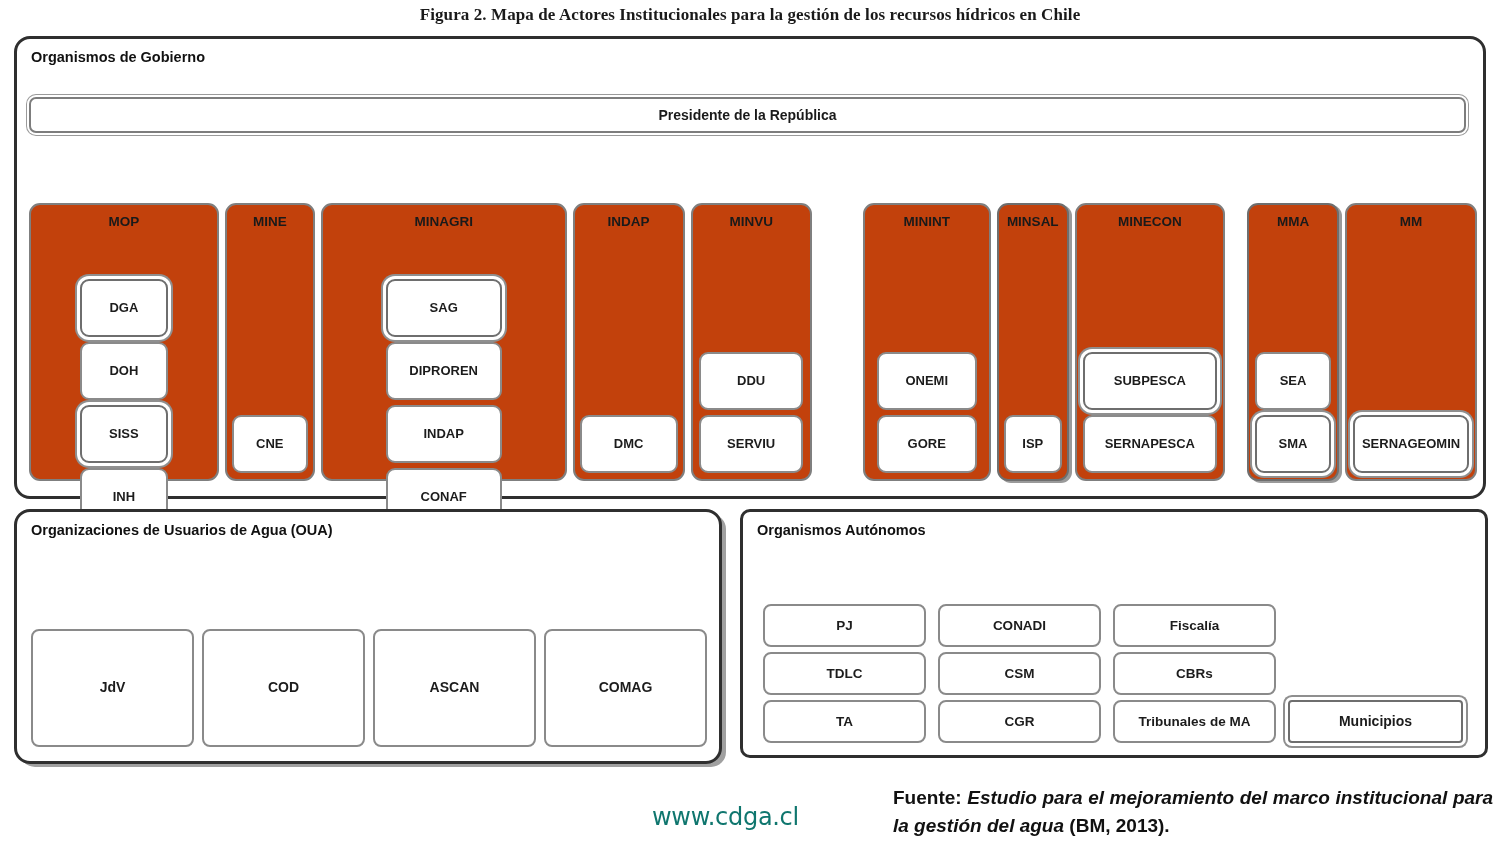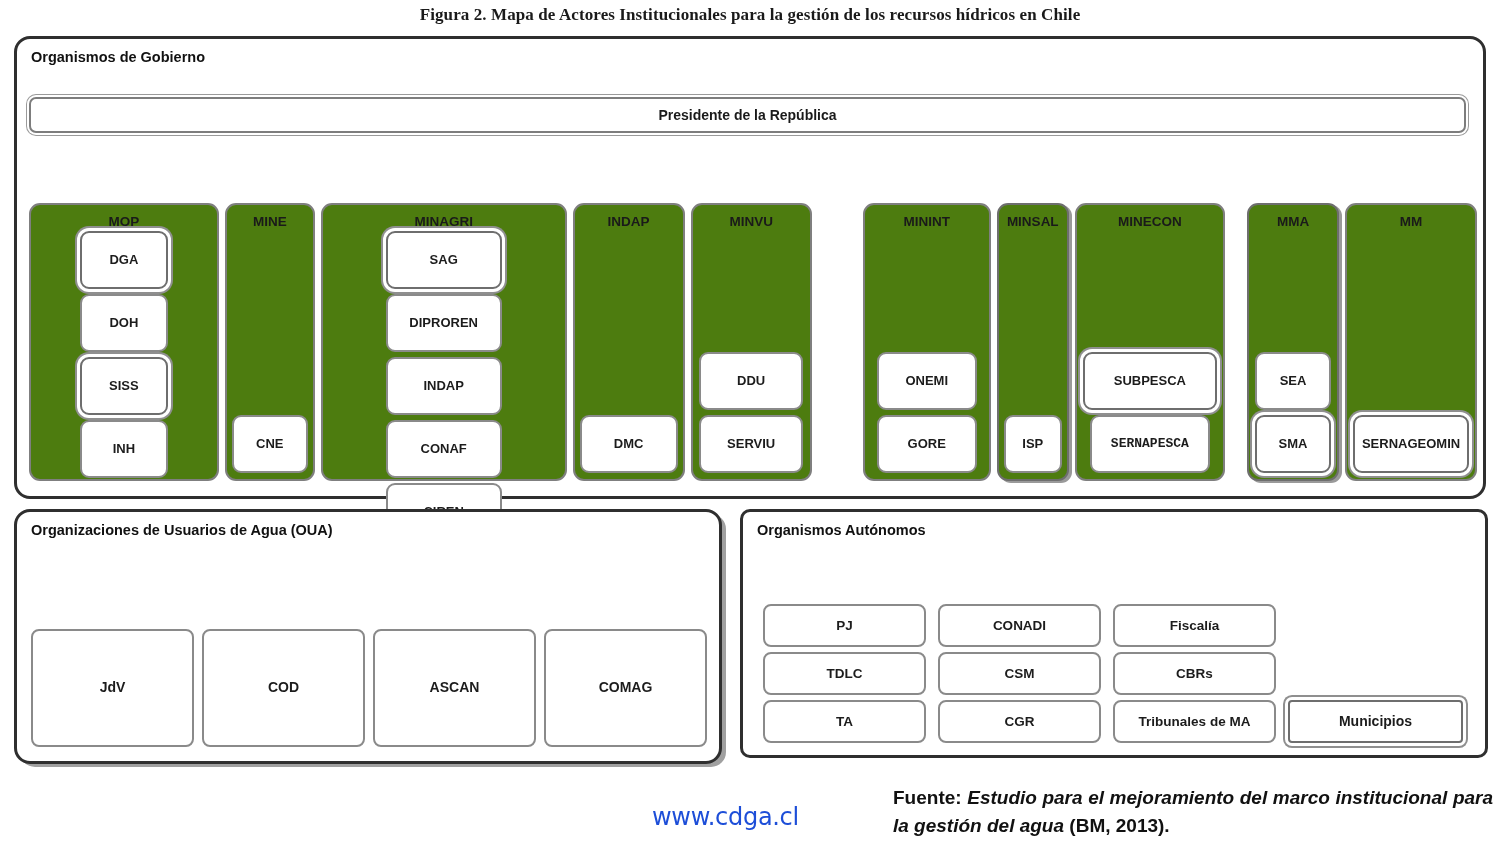--- a/index.html
+++ b/index.html
@@ -83,25 +83,26 @@
     left: 12px; top: 164px;
     width: 1448px; height: 278px;
     display: flex;
     gap: 6px;
     align-items: stretch;
   }
   .ministry {
     position: relative;
     border: 2px solid #7f7f7f;
     border-radius: 11px;
-    background: #4d7c0f;
+    background: #c2410c;
     box-sizing: border-box;
     display: flex;
     flex-direction: column;
     padding: 6px 5px 6px 5px;
+    gap: 48px;
   }
   .ministry.hl {
     border: 2px solid #6e6e6e;
     box-shadow: 3px 2px 0 0 #9a9a9a;
   }
   .ministry-title {
     text-align: center;
     font-weight: bold;
     font-size: 13.5px;
     line-height: 1.15;
@@ -174,21 +175,21 @@
     font-size: 13.5px;
   }
   .muni-wrap { width: 175px; display: flex; flex-direction: column; }
   .muni-wrap .box { height: 43px; border-radius: 4px; font-size: 14px; margin-top: 32px; }
 
   
   .watermark {
     position: absolute;
     left: 652px; top: 803px;
     font-size: 24px;
-    color: #1d4ed8;
+    color: #0f766e;
     font-family: "DejaVu Sans", sans-serif;
     letter-spacing: -0.3px;
   }
   .source {
     position: absolute;
     left: 893px; top: 784px;
     width: 600px;
     font-size: 19px;
     line-height: 1.45;
     text-align: justify;
@@ -260,21 +261,21 @@
       <div class="ministry hl" style="width: 72px;">
         <div class="ministry-title">MINSAL</div>
         <div class="ministry-body">
           <div class="box agency" style="width: 76px;">ISP</div>
         </div>
       </div>
       <div class="ministry" style="width: 155px;">
         <div class="ministry-title">MINECON</div>
         <div class="ministry-body">
           <div class="box agency hl" style="width: 134px;">SUBPESCA</div>
-          <div class="box agency" style="width: 120px; font-family: Liberation Mono, monospace;">SERNAPESCA</div>
+          <div class="box agency" style="width: 134px;">SERNAPESCA</div>
         </div>
       </div>
       <div class="ministry hl" style="width: 95px; margin-left: 16px;">
         <div class="ministry-title">MMA</div>
         <div class="ministry-body">
           <div class="box agency" style="width: 76px;">SEA</div>
           <div class="box agency hl" style="width: 76px; text-align: right;">SMA</div>
         </div>
       </div>
       <div class="ministry" style="width: 136px;">

